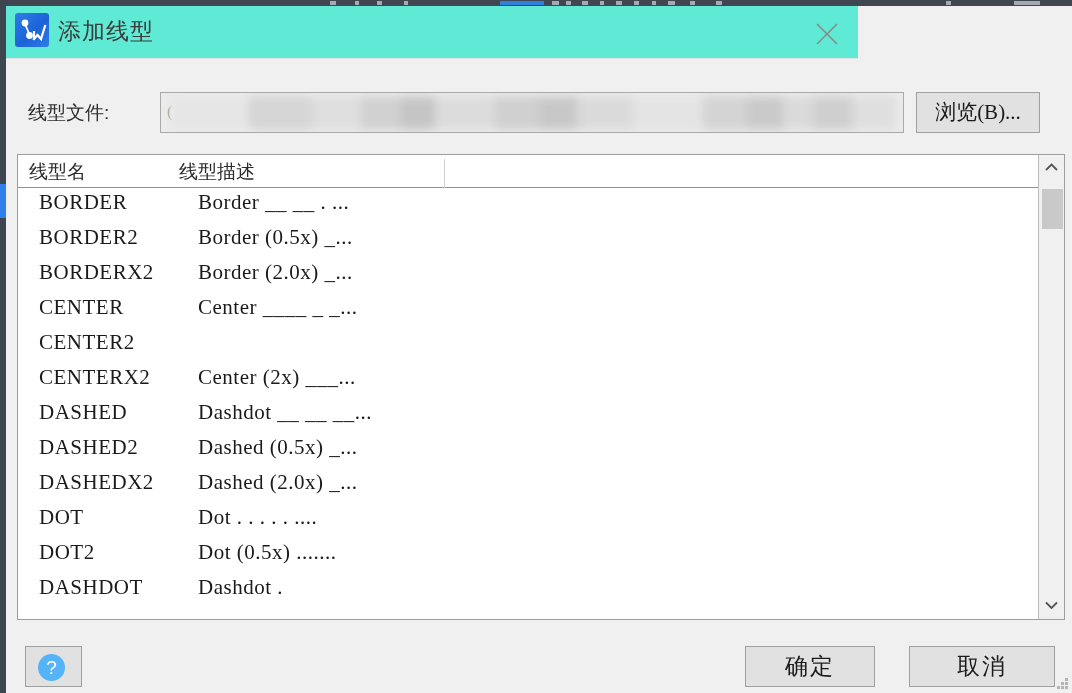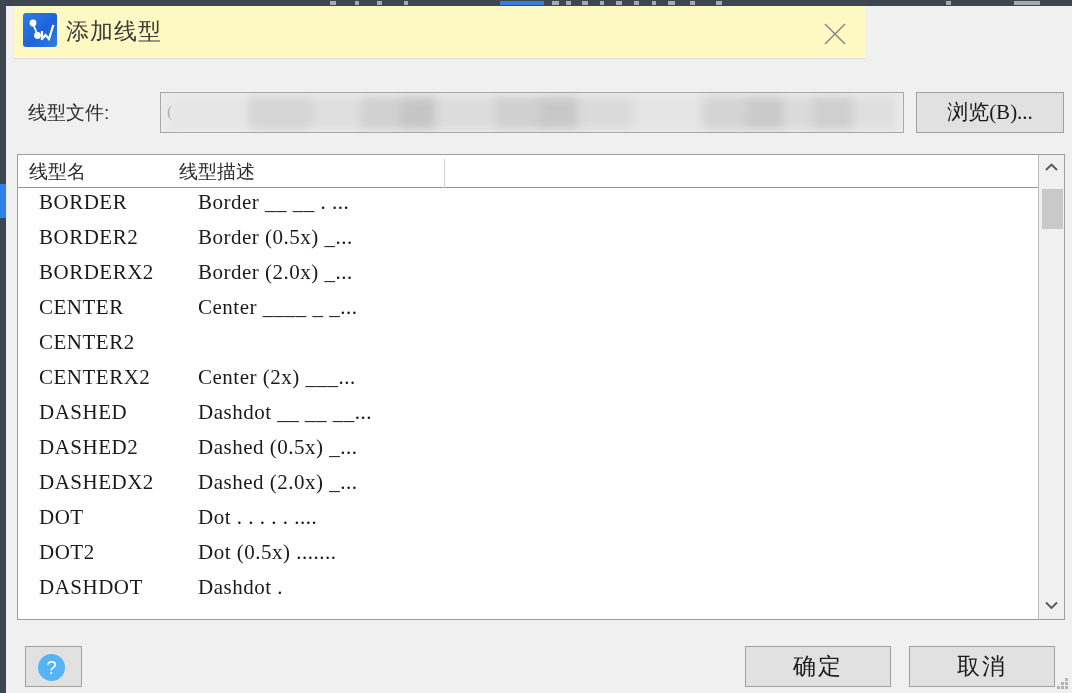--- a/index.html
+++ b/index.html
@@ -49,23 +49,23 @@
     position: absolute;
     left: 6px; top: 6px;
     width: 1066px; height: 687px;
     background: #f0f0f0;
     box-sizing: border-box;
   }
 
   
   #titlebar {
     position: absolute;
-    left: 8px; top: 0;
+    left: 0; top: 0;
     width: 852px; height: 52px;
-    background: #fef9c3;
+    background: #5eead4;
     border-bottom: 1px solid #e2e2e2;
   }
   #app-icon {
     position: absolute;
     left: 9px; top: 7px;
     width: 34px; height: 34px;
     border-radius: 3px;
     background: linear-gradient(135deg, #2f7de8 0%, #1c63d8 55%, #2f7de8 100%);
     overflow: hidden;
   }
@@ -119,21 +119,21 @@
     left: 10px; top: 3px;
     width: 726px; height: 34px;
     filter: blur(5px);
     opacity: .95;
   }
   .blur-block { position: absolute; top: 0; height: 34px; }
 
   #browse-button {
     position: absolute;
     left: 910px; top: 86px;
-    width: 148px; height: 41px;
+    width: 124px; height: 41px;
     background: #e1e1e1;
     border: 1px solid #a0a0a0;
     box-sizing: border-box;
     color: #1b1b1b;
     font-family: "Liberation Serif", serif;
     font-size: 21px;
     text-align: center;
     line-height: 39px;
     cursor: default;
   }
@@ -249,21 +249,21 @@
     border: 1px solid #a0a0a0;
     box-sizing: border-box;
     color: #1b1b1b;
     font-family: "Liberation Serif", serif;
     font-size: 23px;
     text-align: center;
     line-height: 39px;
     letter-spacing: 2px;
     cursor: default;
   }
-  #ok-button { left: 739px; width: 146px; }
+  #ok-button { left: 739px; width: 130px; }
   #cancel-button { left: 903px; width: 146px; }
 
   #resize-grip {
     position: absolute;
     right: 3px; bottom: 3px;
     width: 12px; height: 12px;
   }
   .grip-dot {
     position: absolute;
     width: 3px; height: 3px;

